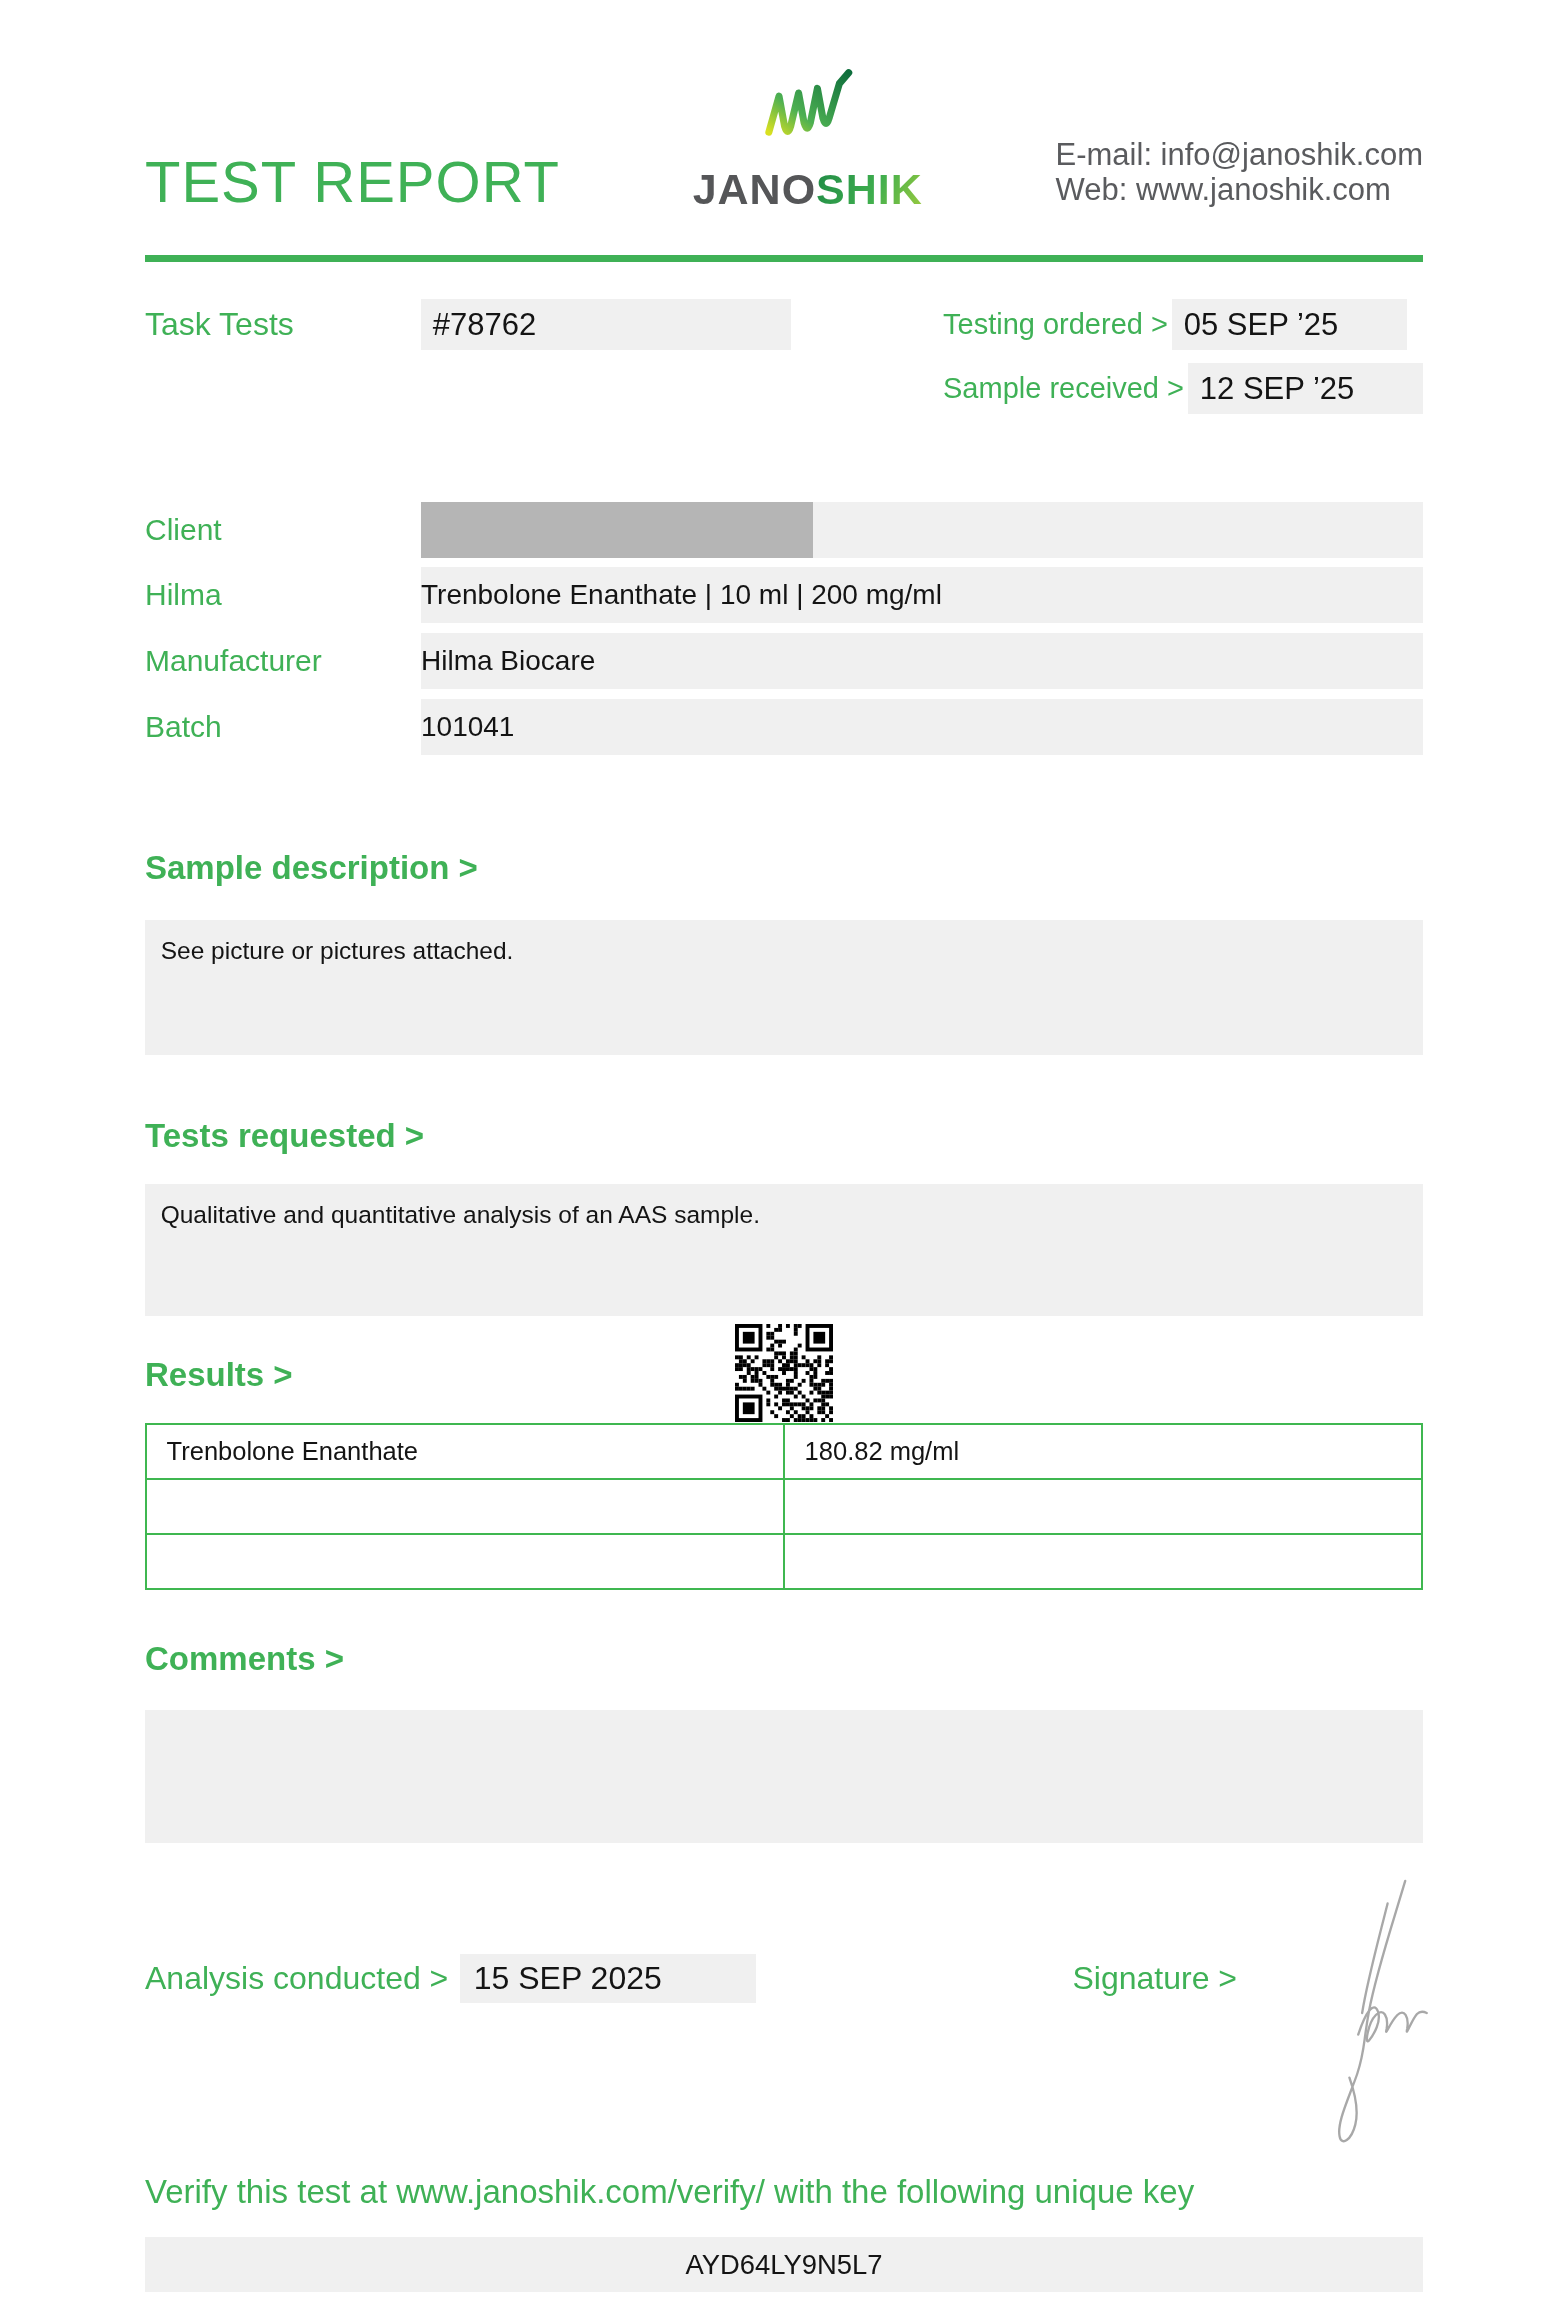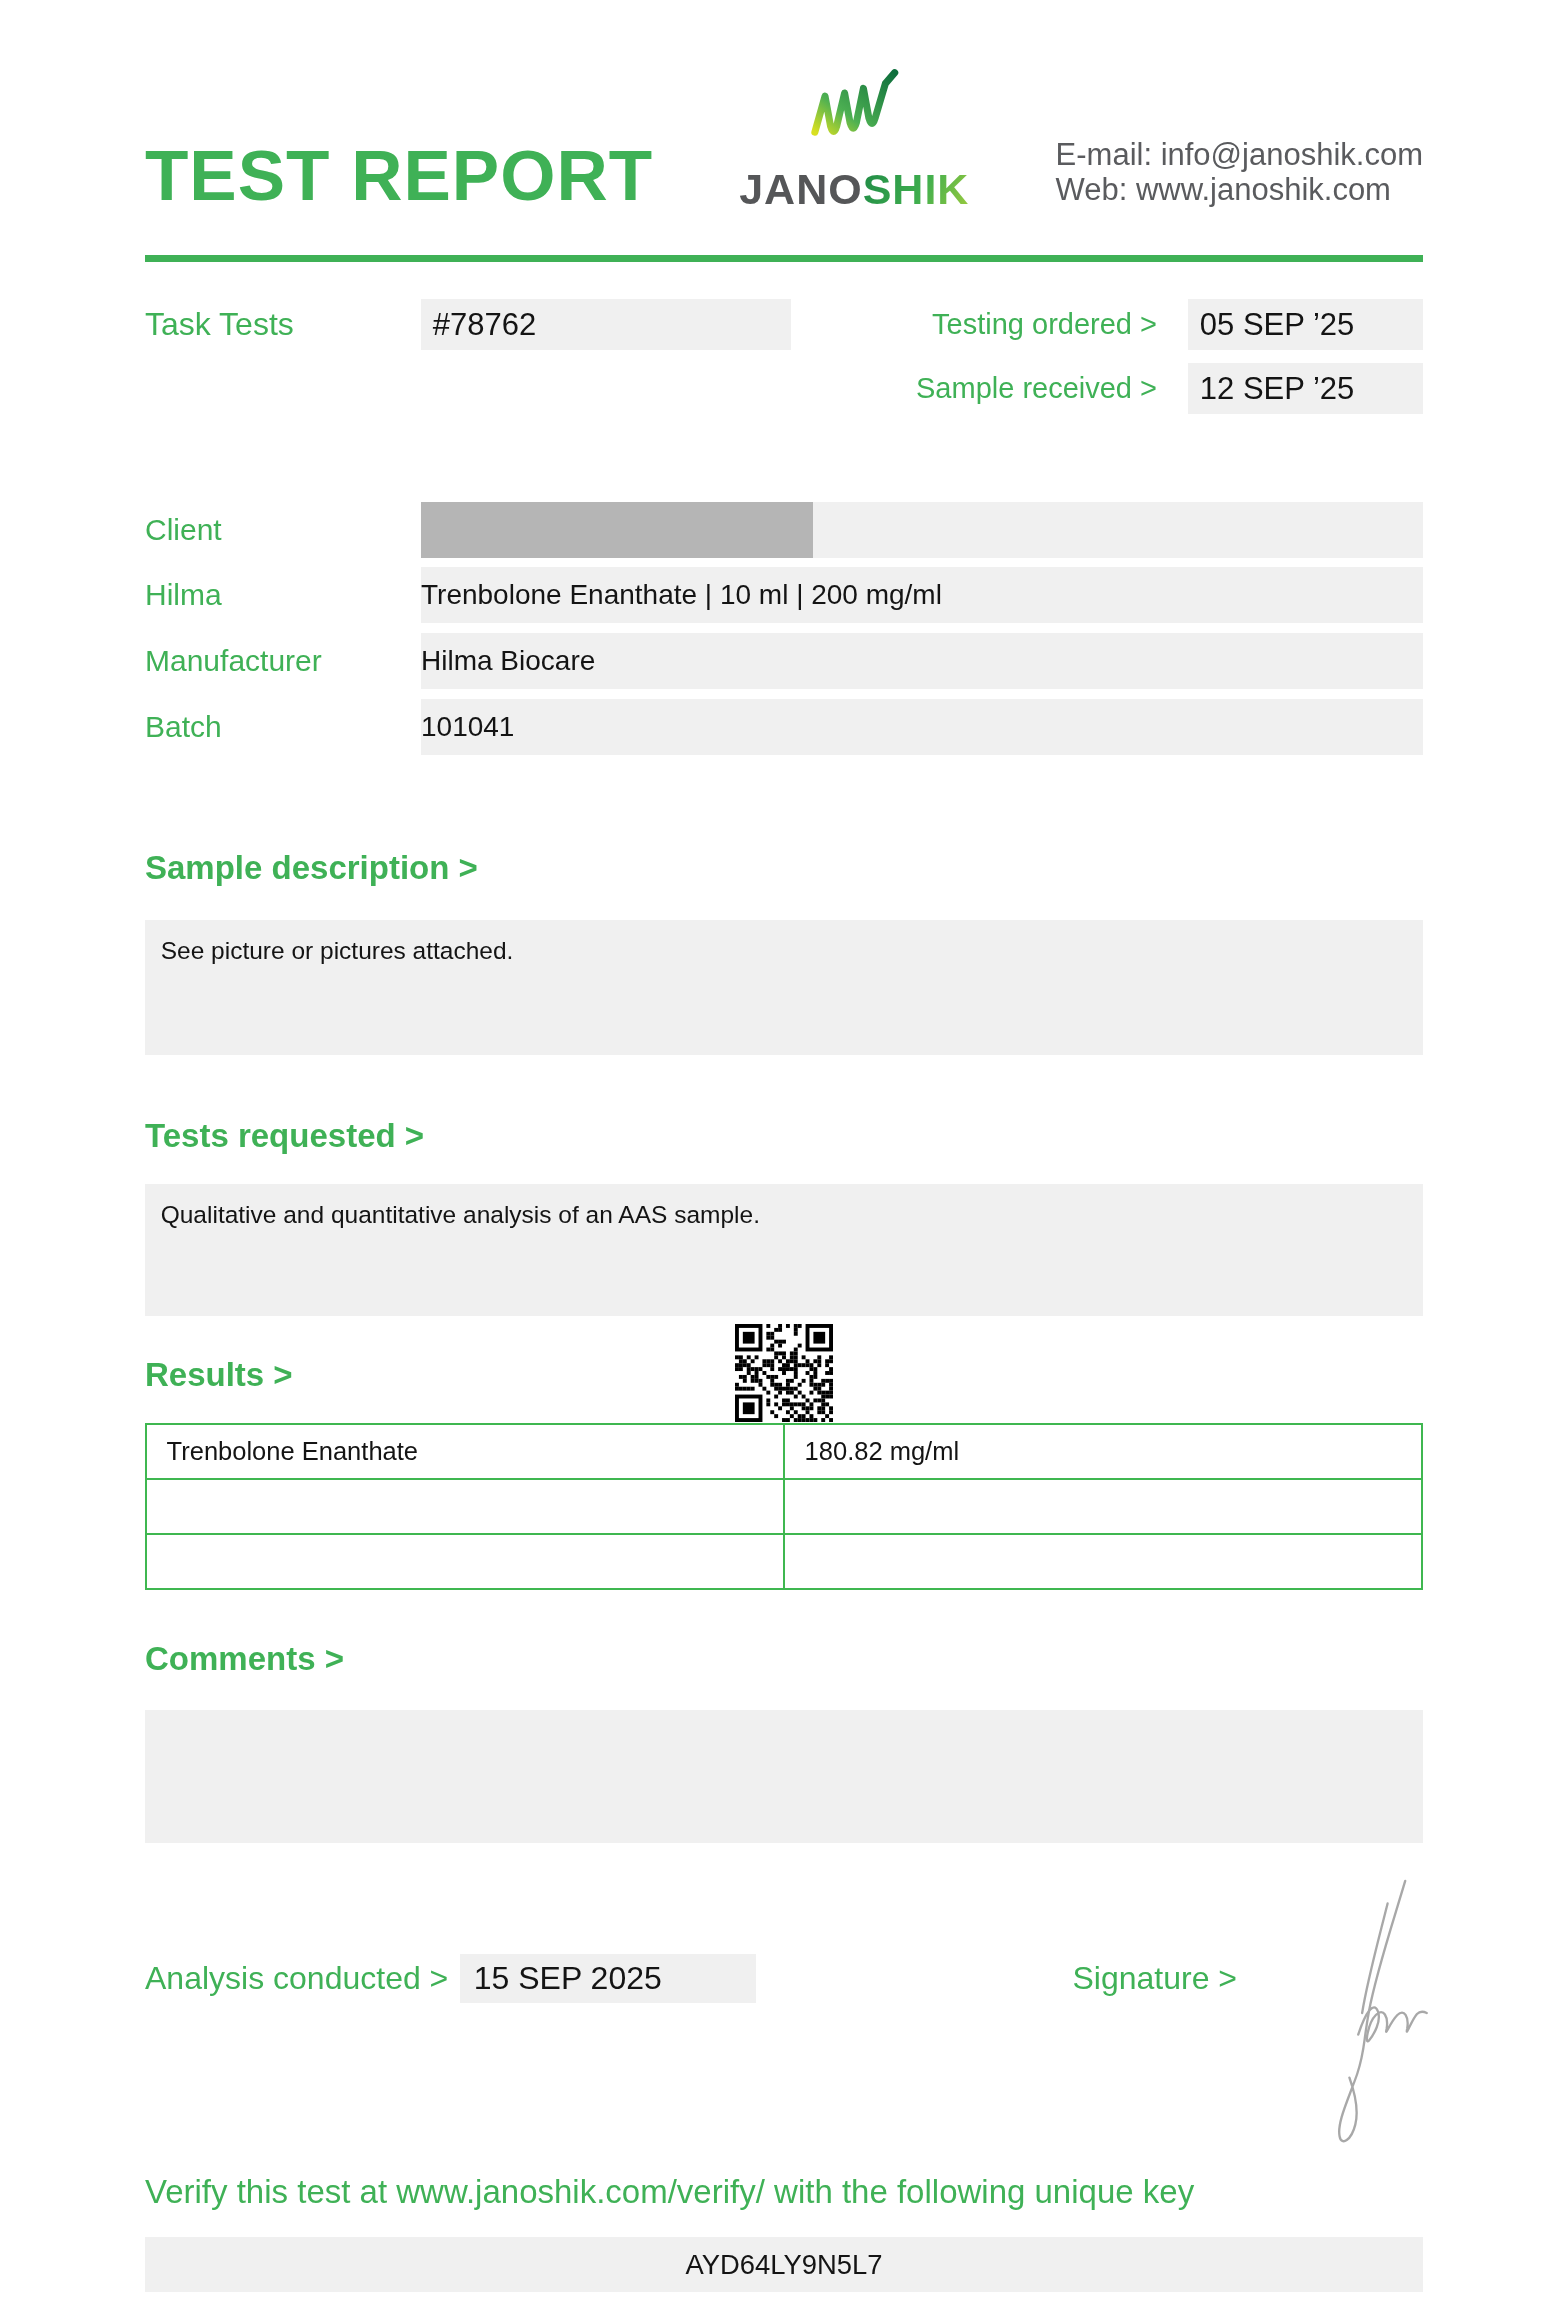--- a/index.html
+++ b/index.html
@@ -12,39 +12,39 @@
     --logo_dark:#555658;
     --sig_gray:#9a9a9a;
   }
   *{margin:0;padding:0;box-sizing:border-box;}
   html,body{background:#fff;}
   body{font-family:"Liberation Sans",sans-serif;color:var(--ink);}
   .page{position:relative;width:1568px;height:2313px;background:#fff;overflow:hidden;padding:0 145px;}
 
   
   .header{display:flex;justify-content:space-between;align-items:flex-end;margin-top:78px;height:133px;}
-  .title{color:var(--green);font-size:71px;font-weight:700;letter-spacing:1px;line-height:1;white-space:nowrap;}
+  .title{color:var(--green);font-size:58px;font-weight:400;letter-spacing:1px;line-height:1;white-space:nowrap;}
   .logo{display:flex;flex-direction:column;align-items:center;gap:23px;}
   .logo svg{display:block;}
   .logotype{font-size:43px;font-weight:700;letter-spacing:1px;line-height:1;white-space:nowrap;}
   .logotype .dark{color:var(--logo_dark);}
   .logotype .grn{background:linear-gradient(115deg,#1f8a46 0%,#3fae4e 55%,#9ccb3e 100%);
     -webkit-background-clip:text;background-clip:text;color:transparent;}
   .contact{text-align:left;color:var(--contact_gray);font-size:31px;line-height:35px;padding-bottom:3.9px;white-space:nowrap;}
 
   .rule{height:6.9px;background:var(--green);border:none;margin-top:44px;}
 
   
   .task-row{display:flex;margin-top:37px;align-items:flex-start;}
   .lbl{color:var(--green);white-space:nowrap;}
   .task-lbl{font-size:32px;line-height:51px;width:276px;}
   .field{background:var(--field_gray);color:var(--ink);}
   .task-num{width:370px;height:51px;line-height:51px;padding-left:11.8px;font-size:31px;}
   .dates{margin-left:auto;display:flex;flex-direction:column;gap:12.7px;}
-  .date-row{display:flex;justify-content:flex-end;gap:31px;margin-left:16px;}
+  .date-row{display:flex;gap:4px;margin-left:16px;}
   .date-lbl{font-size:29px;line-height:51px;}
   .date-val{width:235px;height:51px;line-height:51px;padding-left:11.8px;font-size:31px;white-space:nowrap;}
 
   
   .meta{margin-top:88px;}
   .meta-row{display:flex;margin-bottom:9.8px;}
   .meta-lbl{font-size:30px;line-height:56px;width:276px;}
   .meta-val{flex:1;height:56px;line-height:56px;padding-left:0;font-size:28px;position:relative;white-space:nowrap;}
   .redact{position:absolute;left:0;top:0;width:392px;height:56px;background:var(--redact_gray);}
 

